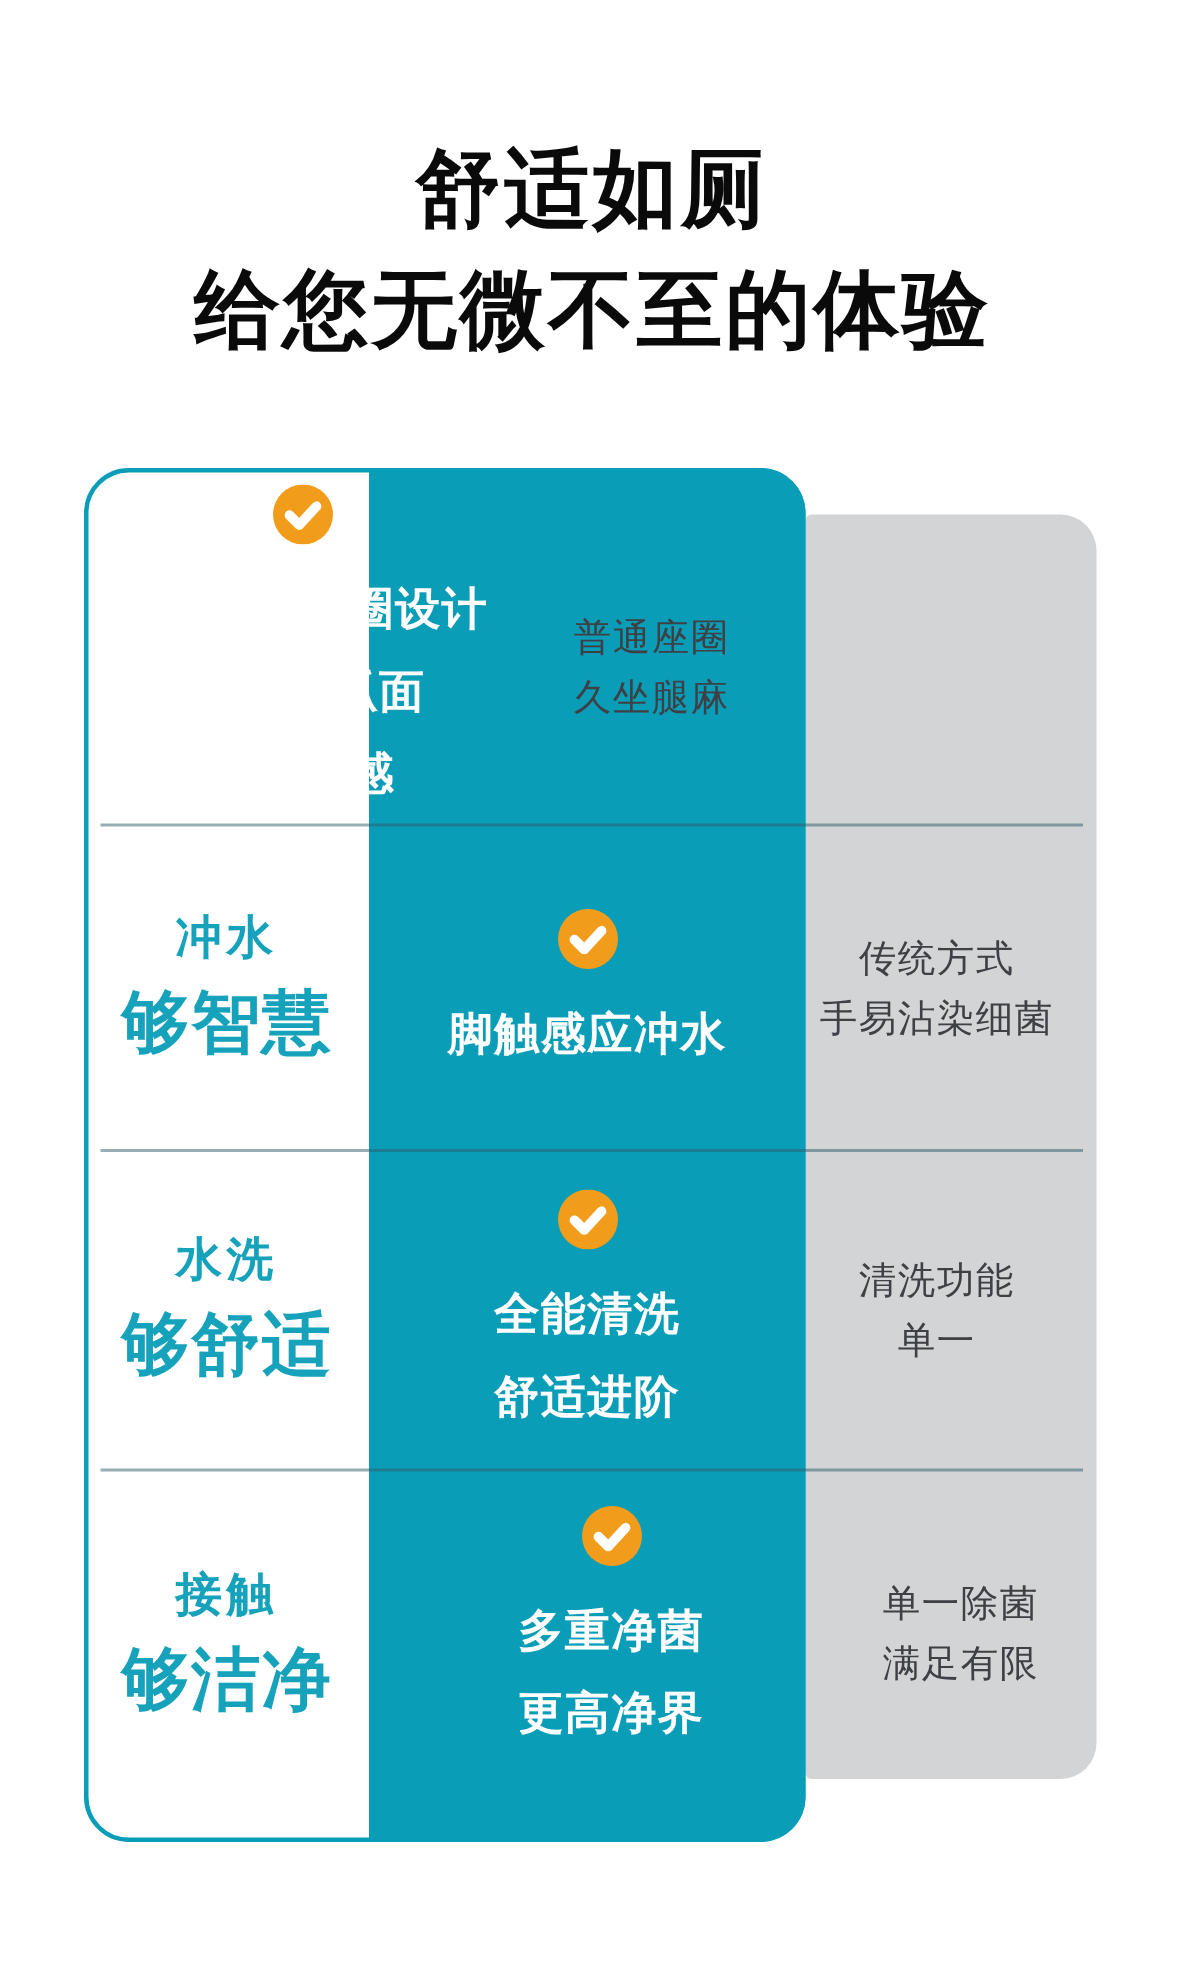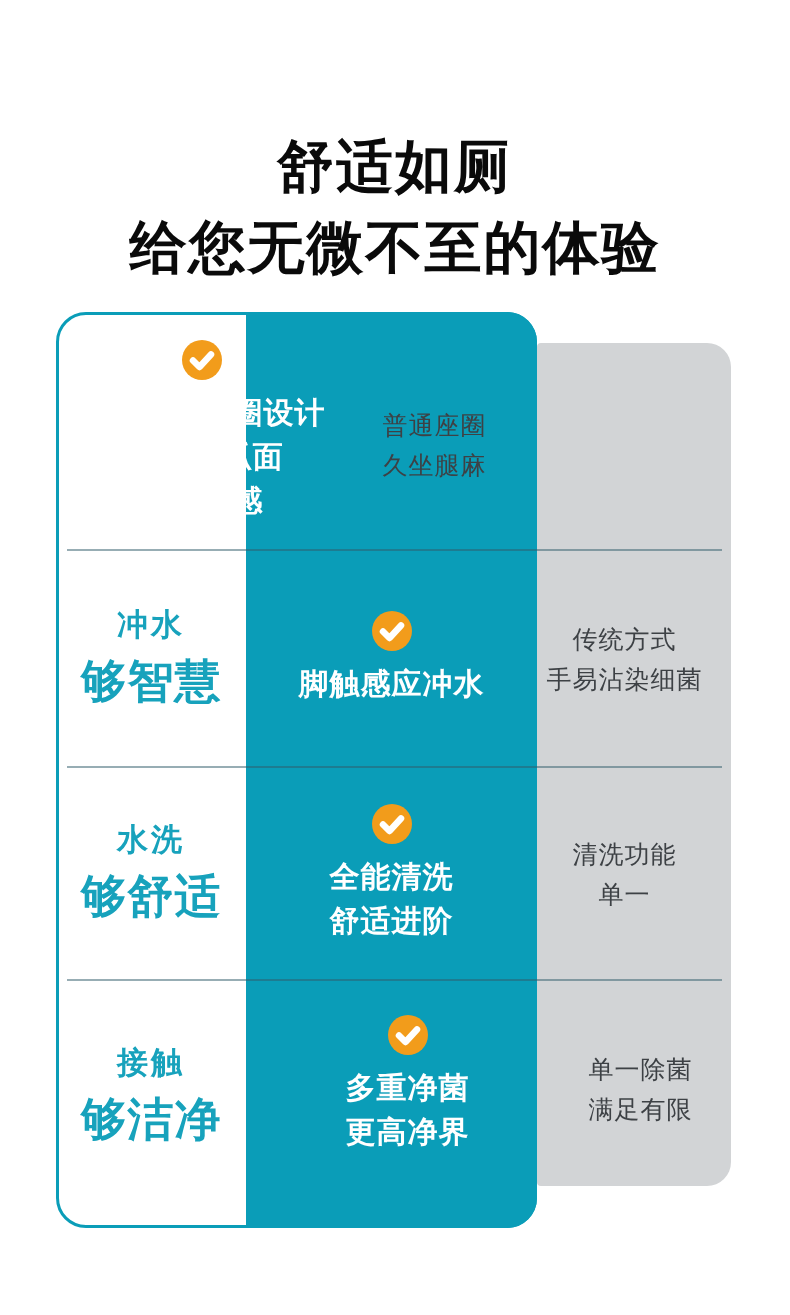--- a/index.html
+++ b/index.html
@@ -21,21 +21,20 @@
     position: absolute;
     top: 86px;
     left: 0;
     width: 790px;
     text-align: center;
     color: var(--title-black, #0a0a0a);
     font-weight: 900;
     font-size: 57px;
     line-height: 81px;
     letter-spacing: 2px;
-    margin-top: 40px;
   }
 
   
   .comparison {
     position: absolute;
     left: 56px;
     top: 312px;
     width: 675px;
     height: 916px;
   }
@@ -91,21 +90,21 @@
   .r4 { top: 668px; height: 248px; }
 
   .cell {
     display: flex;
     flex-direction: column;
     align-items: center;
     justify-content: center;
     text-align: center;
   }
   .cell.left  { width: 190px; color: var(--teal-text, #17a2bc); }
-  .cell.mid   { width: 291px; color: #ffffff; }
+  .cell.mid   { width: 291px; color: #ffffff; gap: 11px; }
   .cell.right { width: 175px; color: var(--text-dark, #3d4145); }
 
   .r1 .cell.right { padding-top: 28px; }
   .r4 .cell.mid   { padding-bottom: 40px; margin-left: 16px; }
   .r4 .cell.left  { padding-bottom: 16px; }
   .r4 .cell.right { padding-bottom: 30px; }
 
   .cat-small {
     font-size: 31px;
     font-weight: 800;

